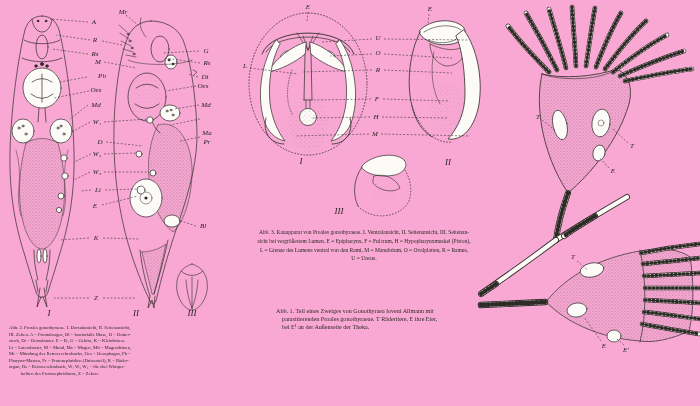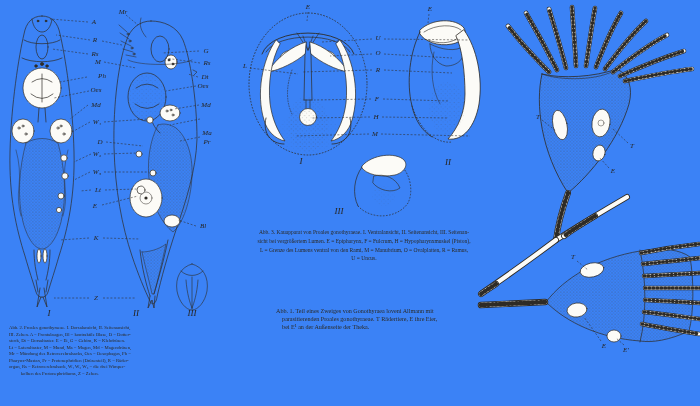--- a/index.html
+++ b/index.html
@@ -1,16 +1,16 @@
 <!DOCTYPE html>
 <html><head>
 <meta charset="utf-8">
 <style>
   html,body{margin:0;padding:0;background:#e8e6e0;}
-  .page{position:relative;width:700px;height:406px;background:#3b82f6;overflow:hidden;
+  .page{position:relative;width:700px;height:406px;background:#f9a8d4;overflow:hidden;
         font-family:"Liberation Serif","DejaVu Serif",serif;color:#2e2b26;}
   svg{position:absolute;left:0;top:0;}
   .labels-layer{position:absolute;left:0;top:0;width:700px;height:406px;pointer-events:none;}
   .fig-label{position:absolute;transform:translate(-50%,-50%);font-style:italic;
              font-size:7px;line-height:7px;white-space:nowrap;color:#262420;}
   .fig-numeral{position:absolute;transform:translate(-50%,-50%);font-style:italic;
              font-size:9px;line-height:9px;color:#262420;}
   .caption{position:absolute;white-space:pre;color:#2b2a26;}
   .caption-abb2{left:9px;top:325px;width:130px;font-size:4.7px;line-height:6.55px;text-align:left;}
   .caption-abb3{left:236px;top:228px;width:256px;font-size:5.5px;line-height:8.8px;text-align:center;}

